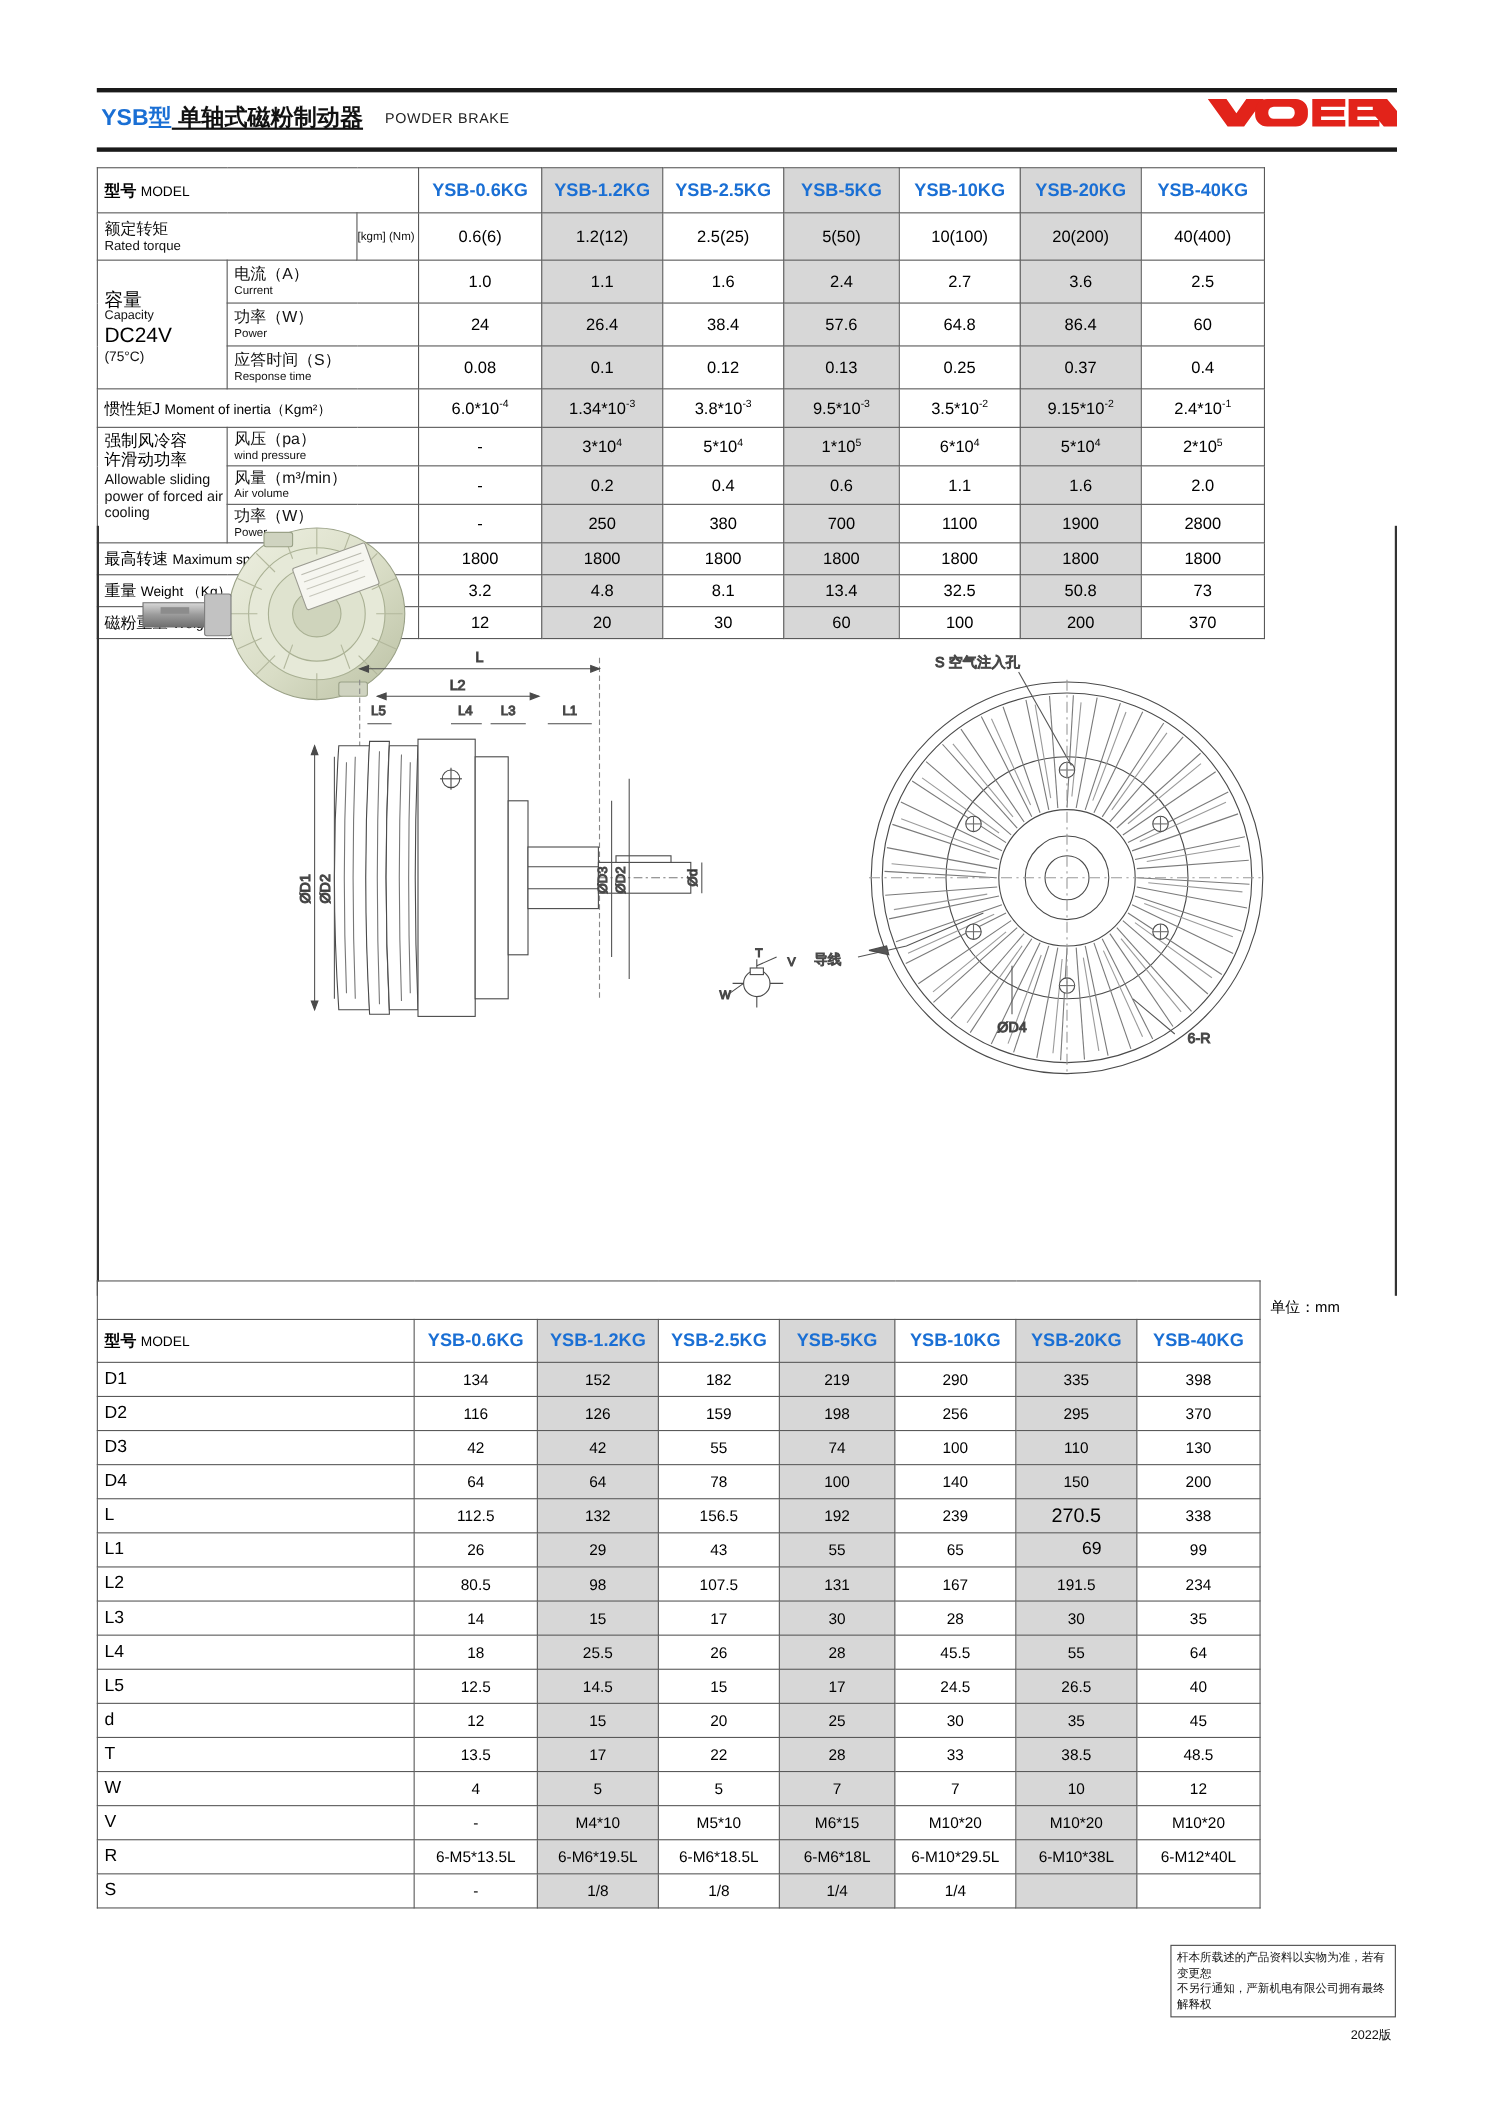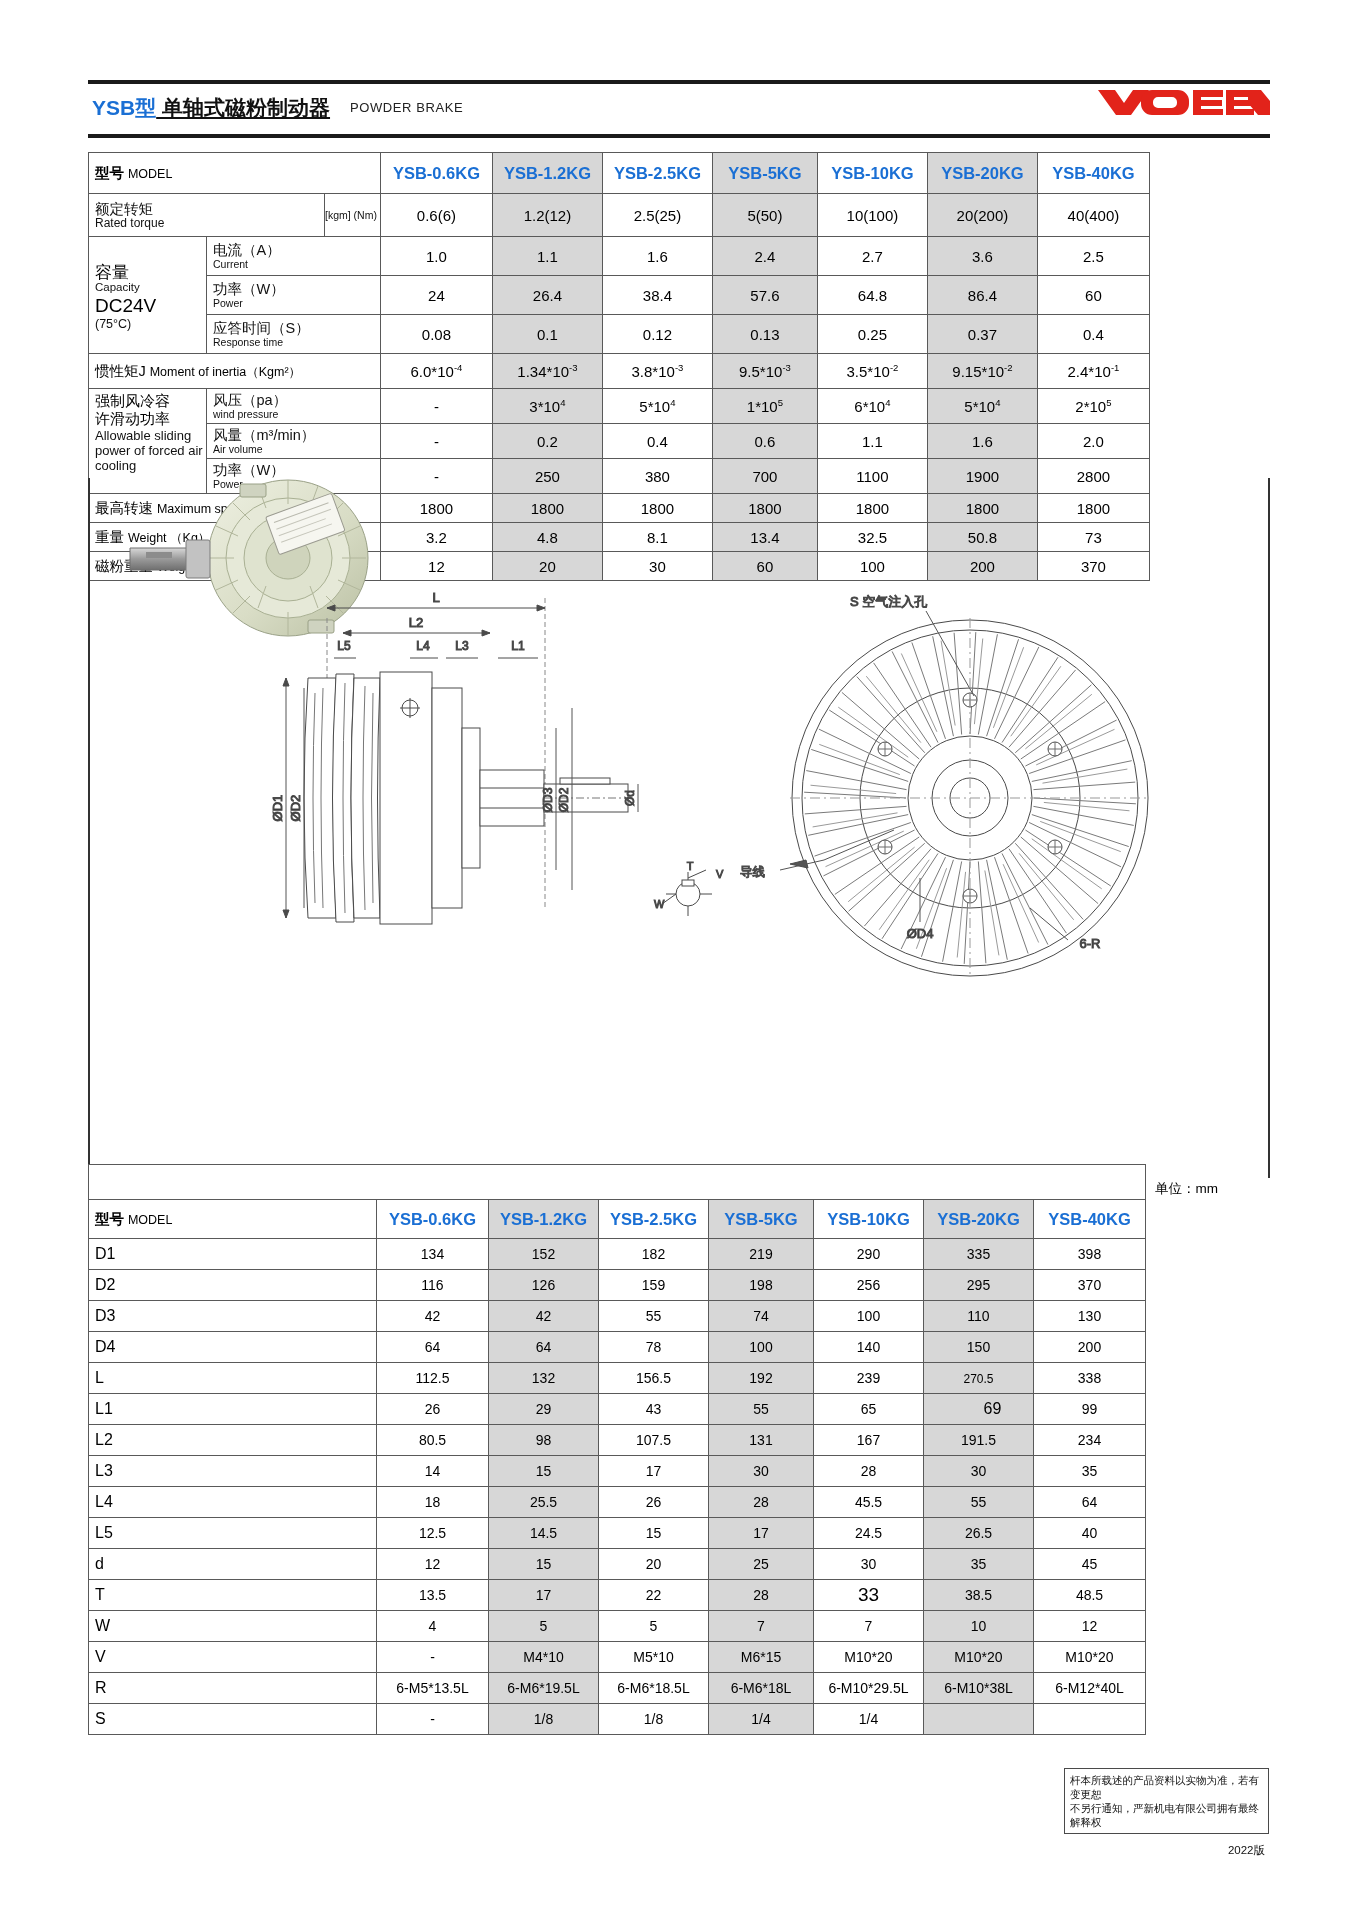--- a/index.html
+++ b/index.html
@@ -665,21 +665,21 @@
           </tr>
           <tr>
             <td style="text-align:left;height:30px">
               <div class="lblcell" style="font-size:16px;">L</div>
             </td>
             <td><span class="num" style="font-size:14px;">112.5</span></td>
             <td class="shade"><span class="num" style="font-size:14px;">132</span></td>
             <td><span class="num" style="font-size:14px;">156.5</span></td>
             <td class="shade"><span class="num" style="font-size:14px;">192</span></td>
             <td><span class="num" style="font-size:14px;">239</span></td>
-            <td class="shade"><span class="num" style="font-size:12px;margin-top:41px;">270.5</span></td>
+            <td class="shade"><span class="num" style="font-size:18px;margin-top:41px;">270.5</span></td>
             <td><span class="num" style="font-size:14px;">338</span></td>
           </tr>
           <tr>
             <td style="text-align:left;height:30px">
               <div class="lblcell" style="font-size:16px;">L1</div>
             </td>
             <td><span class="num" style="font-size:14px;">26</span></td>
             <td class="shade"><span class="num" style="font-size:14px;margin-top:48px;">29</span></td>
             <td><span class="num" style="font-size:14px;">43</span></td>
             <td class="shade"><span class="num" style="font-size:14px;">55</span></td>
@@ -748,21 +748,21 @@
             <td><span class="num" style="font-size:14px;">45</span></td>
           </tr>
           <tr>
             <td style="text-align:left;height:30px">
               <div class="lblcell" style="font-size:16px;">T</div>
             </td>
             <td><span class="num" style="font-size:14px;">13.5</span></td>
             <td class="shade"><span class="num" style="font-size:14px;">17</span></td>
             <td><span class="num" style="font-size:14px;">22</span></td>
             <td class="shade"><span class="num" style="font-size:14px;">28</span></td>
-            <td><span class="num" style="font-size:19px;">33</span></td>
+            <td><span class="num" style="font-size:14px;">33</span></td>
             <td class="shade"><span class="num" style="font-size:14px;">38.5</span></td>
             <td><span class="num" style="font-size:14px;">48.5</span></td>
           </tr>
           <tr>
             <td style="text-align:left;height:30px">
               <div class="lblcell" style="font-size:16px;">W</div>
             </td>
             <td><span class="num" style="font-size:14px;">4</span></td>
             <td class="shade"><span class="num" style="font-size:14px;">5</span></td>
             <td><span class="num" style="font-size:14px;">5</span></td>

